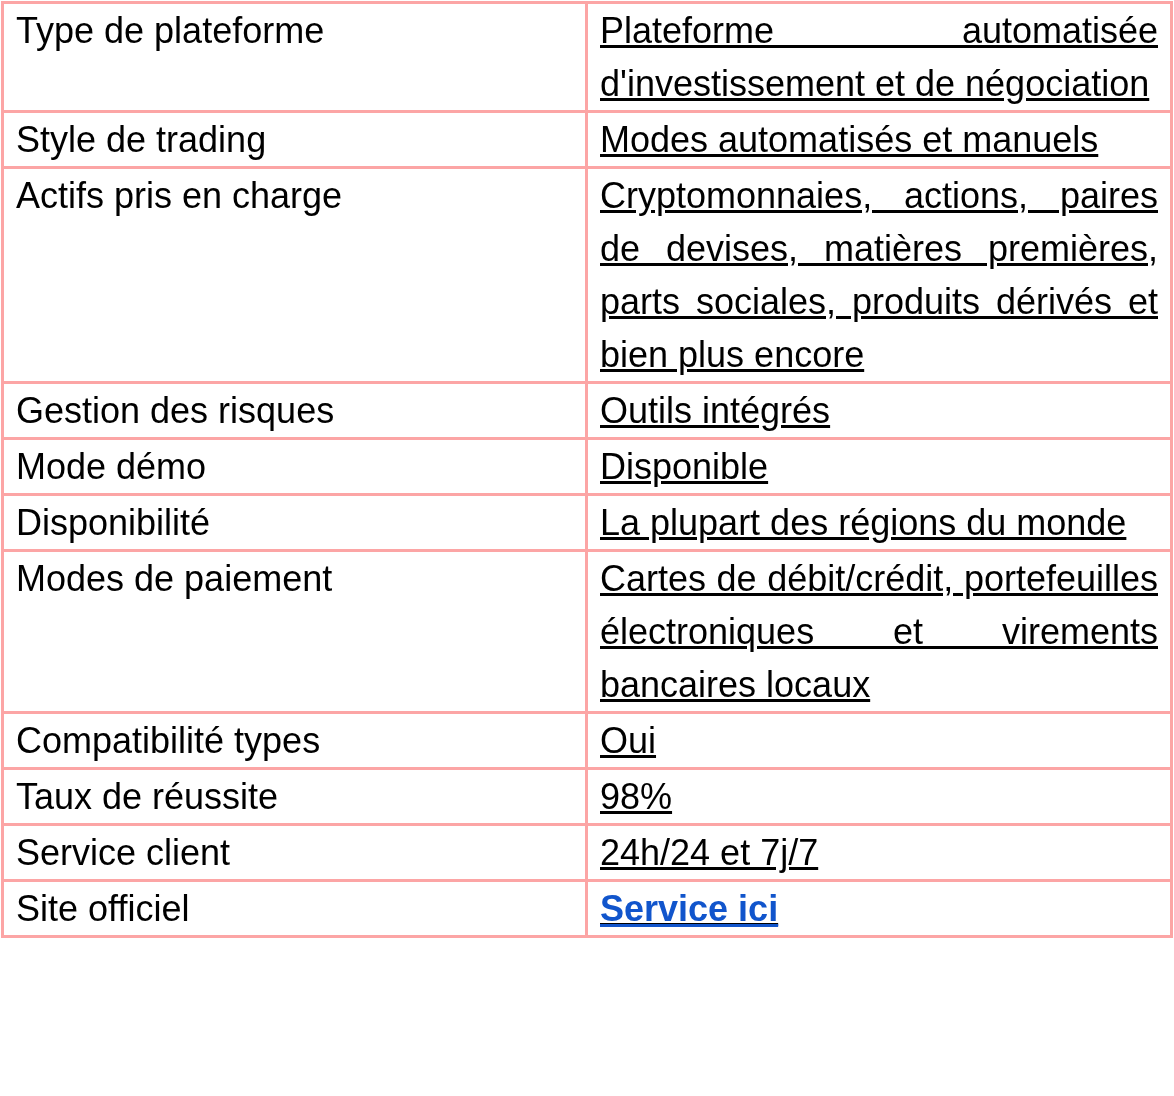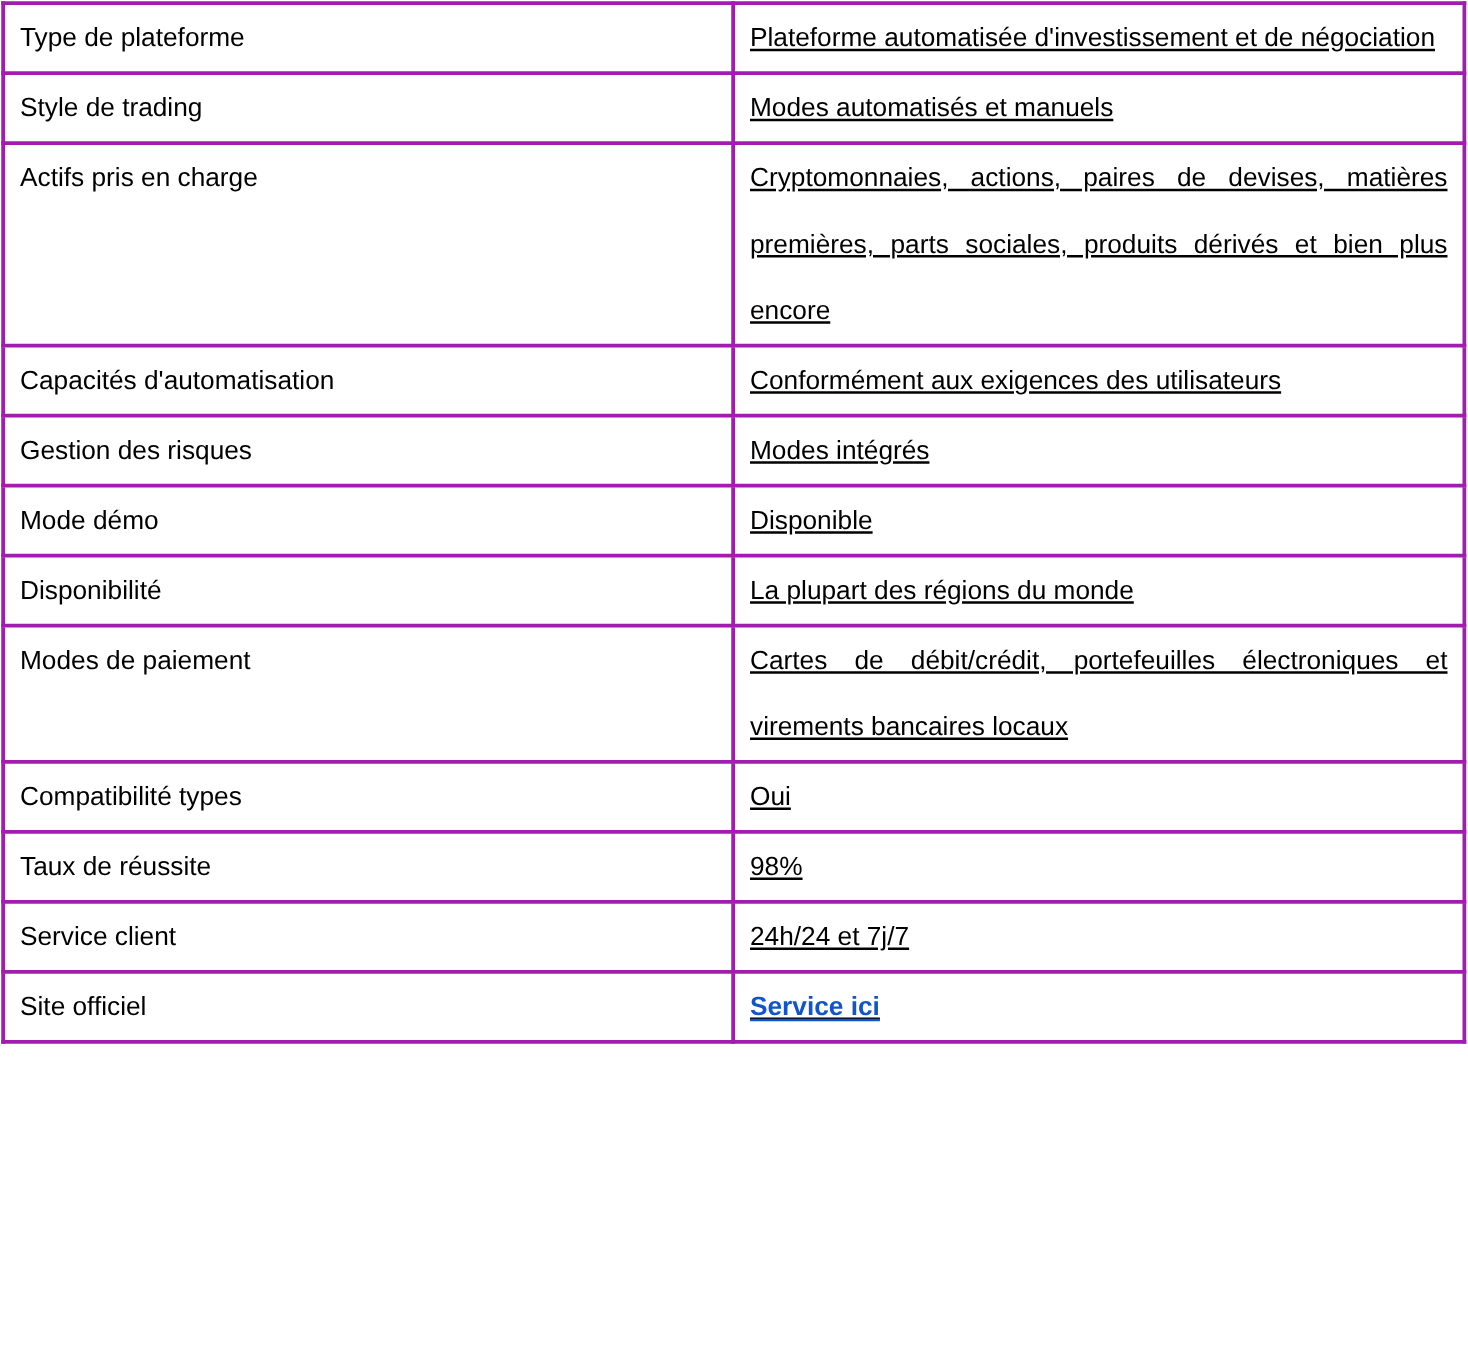--- a/index.html
+++ b/index.html
@@ -11,23 +11,23 @@
     overflow: hidden;
     font-family: "Liberation Sans", "DejaVu Sans", sans-serif;
   }
   .doc-table {
     border-collapse: collapse;
     table-layout: fixed;
     width: 1169px;
     margin: 1px 0 0 1px;
   }
   .doc-table td {
-    border: 3px solid #a21caf;
+    border: 3px solid #fca5a5;
     vertical-align: top;
-    font-size: 21px;
+    font-size: 36px;
     line-height: 53px;
     color: #000000;
     padding: 0 12px;
     word-wrap: break-word;
   }
   .label-cell {
     text-align: left;
   }
   .value-cell {
     text-align: justify;
@@ -55,26 +55,22 @@
     </tr>
     <tr>
       <td class="label-cell">Style de trading</td>
       <td class="value-cell">Modes automatisés et manuels</td>
     </tr>
     <tr>
       <td class="label-cell">Actifs pris en charge</td>
       <td class="value-cell">Cryptomonnaies, actions, paires de devises, matières premières, parts sociales, produits dérivés et bien plus encore</td>
     </tr>
     <tr>
-      <td class="label-cell">Capacités d'automatisation</td>
-      <td class="value-cell">Conformément aux exigences des utilisateurs</td>
-    </tr>
-    <tr>
       <td class="label-cell">Gestion des risques</td>
-      <td class="value-cell">Modes intégrés</td>
+      <td class="value-cell">Outils intégrés</td>
     </tr>
     <tr>
       <td class="label-cell">Mode démo</td>
       <td class="value-cell">Disponible</td>
     </tr>
     <tr>
       <td class="label-cell">Disponibilité</td>
       <td class="value-cell">La plupart des régions du monde</td>
     </tr>
     <tr>

